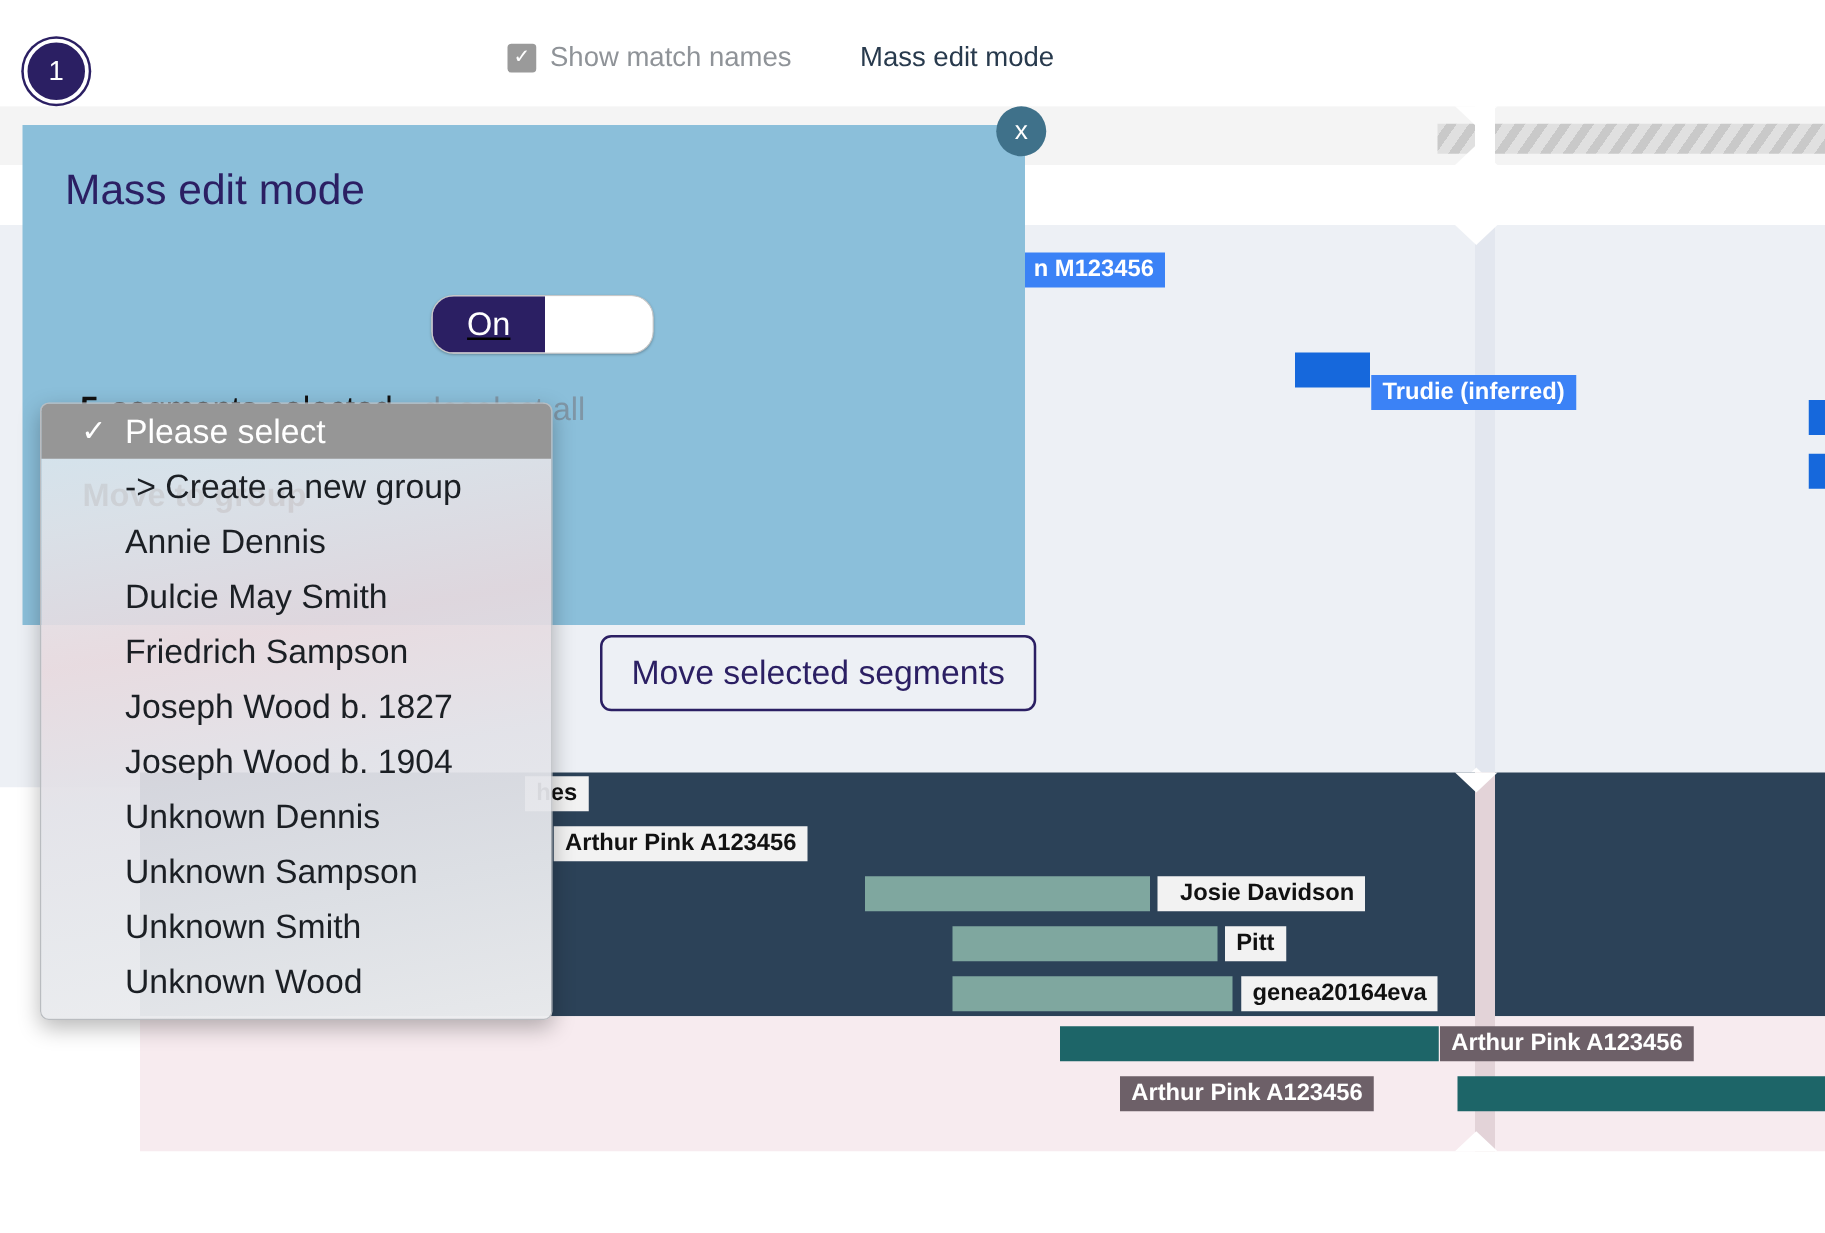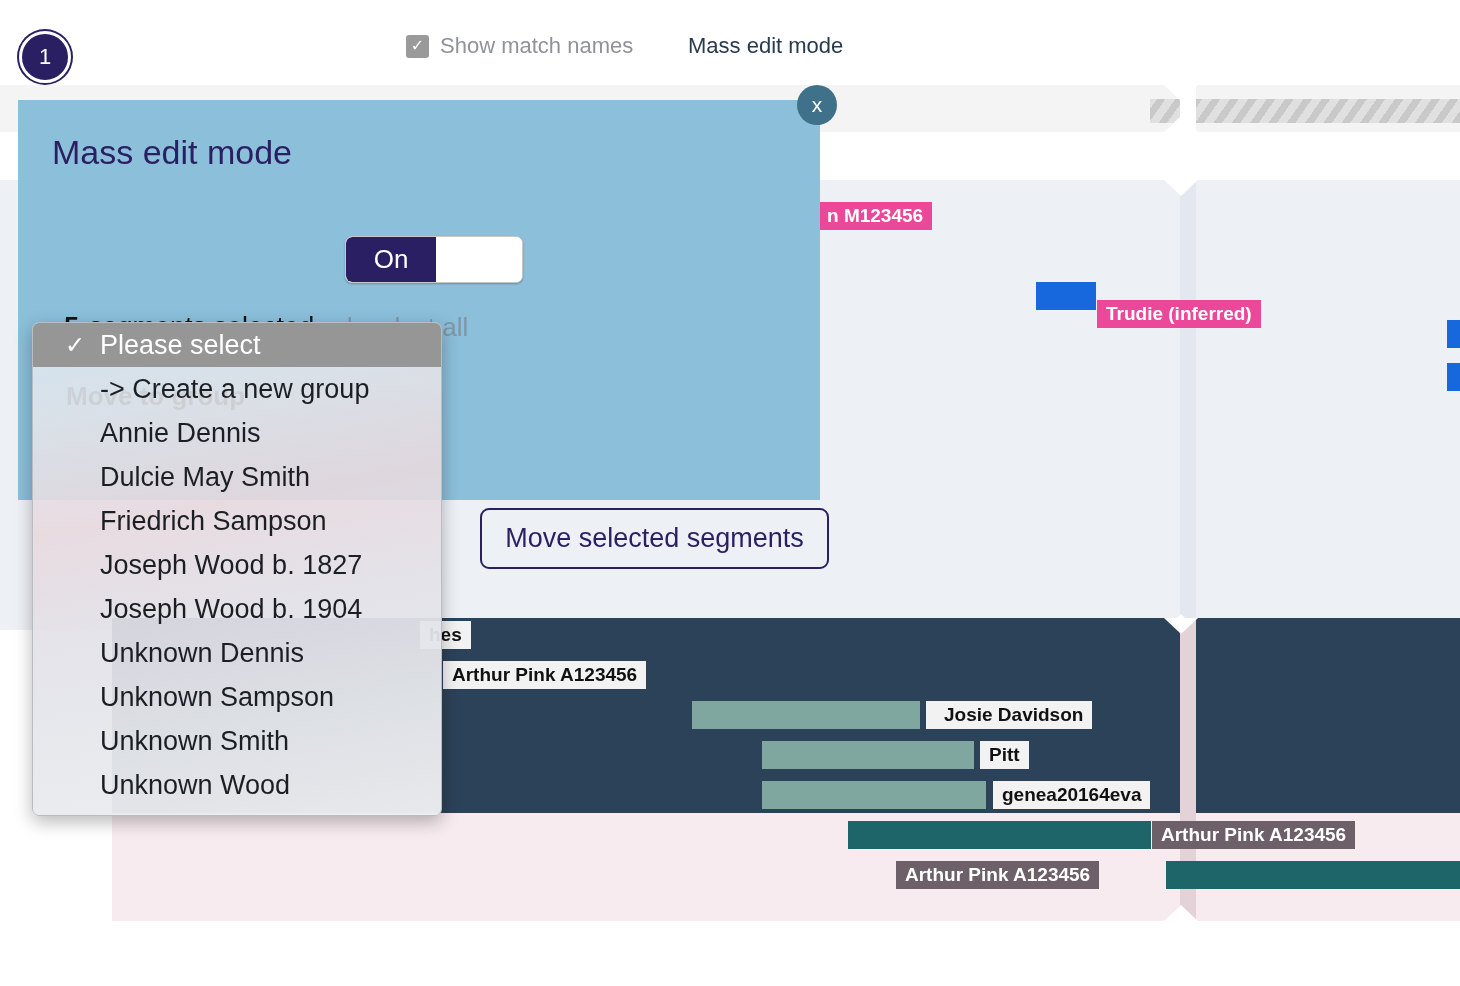--- a/index.html
+++ b/index.html
@@ -58,43 +58,43 @@
     position:absolute; width:0; height:0;
     border-left:17px solid transparent; border-right:17px solid transparent;
   }
   .notch-d { border-top:16px solid #ffffff; }
   .notch-u { border-bottom:16px solid #ffffff; }
 
   .pill {
     position:absolute; height:28px; display:flex; align-items:center;
     padding:0 9px; font-size:19px; font-weight:bold; white-space:nowrap;
   }
-  .pill-gray { background:#ec4899; color:#ffffff; }
+  .pill-gray { background:#3b82f6; color:#ffffff; }
   .pill-light { background:#f2f2f2; color:#111111; }
   .pill-mauve { background:#6d6068; color:#ffffff; }
   .seg { position:absolute; height:28px; }
   .seg-blue { background:#1668dc; }
   .seg-sage { background:#7fa79f; }
   .seg-teal { background:#1d6568; }
 
   
   .navy-block { position:absolute; background:#2c4258; }
   .pink-block { position:absolute; background:#f7ebef; }
 
   
   .panel {
     position:absolute; left:18px; top:100px; width:802px; height:400px;
     background:#8bbfda;
   }
   .panel-title { position:absolute; left:34px; top:33px; color:#2b1f63; font-size:34px; }
   .toggle {
     position:absolute; left:327px; top:136px; width:178px; height:47px;
-    background:#ffffff; border-radius:7px; border:1px solid #c8c8c8;
+    background:#ffffff; border-radius:18px; border:1px solid #c8c8c8;
     box-shadow: 0 1px 2px rgba(0,0,0,.25);
-    overflow:hidden; display:flex; align-items:stretch;
+    overflow:hidden; display:flex; align-items:stretch;text-decoration:underline;
   }
   .toggle-on {
     width:90px; background:#2b1f63; color:#ffffff; font-size:26px;
     display:flex; align-items:center; justify-content:center;
     border-radius:6px 0 0 6px;
   }
   .toggle-off { flex:1; background:#ffffff; }
 
   .sel-line { position:absolute; left:46px; top:212px; display:flex; align-items:baseline; gap:24px; }
   .sel-count { color:#111; font-size:27px; font-weight:bold; }

